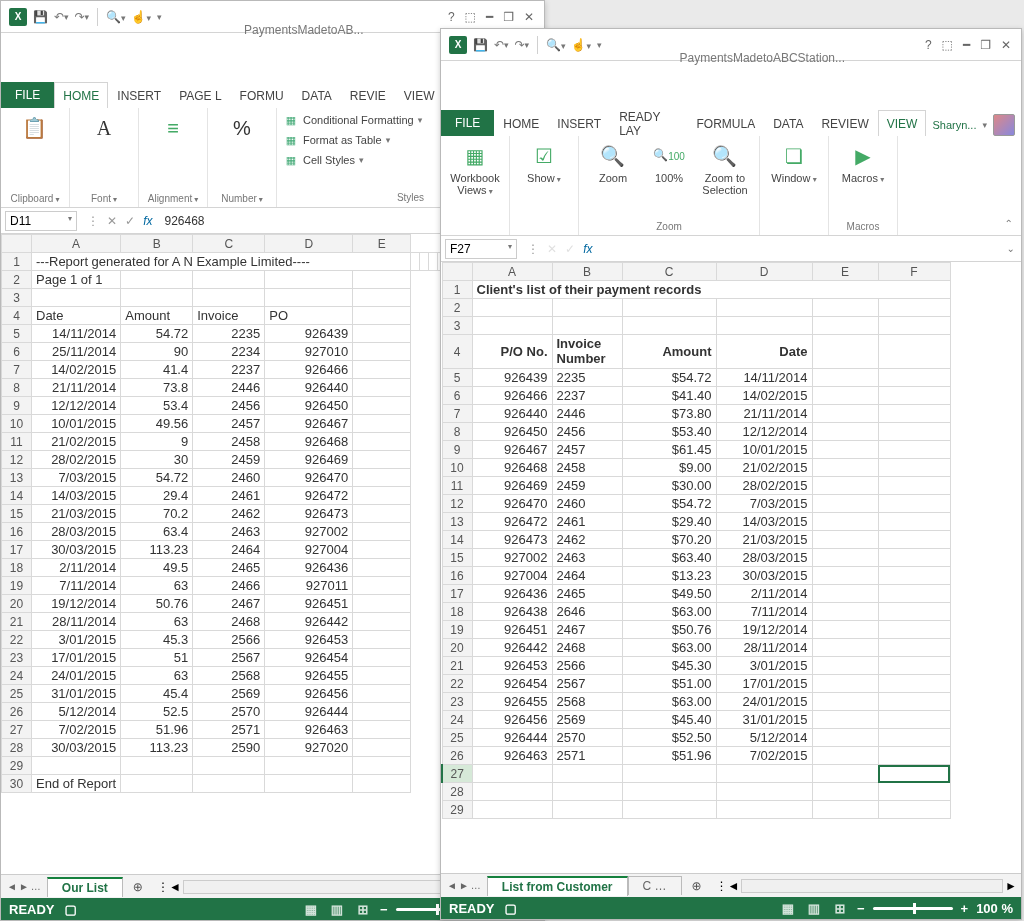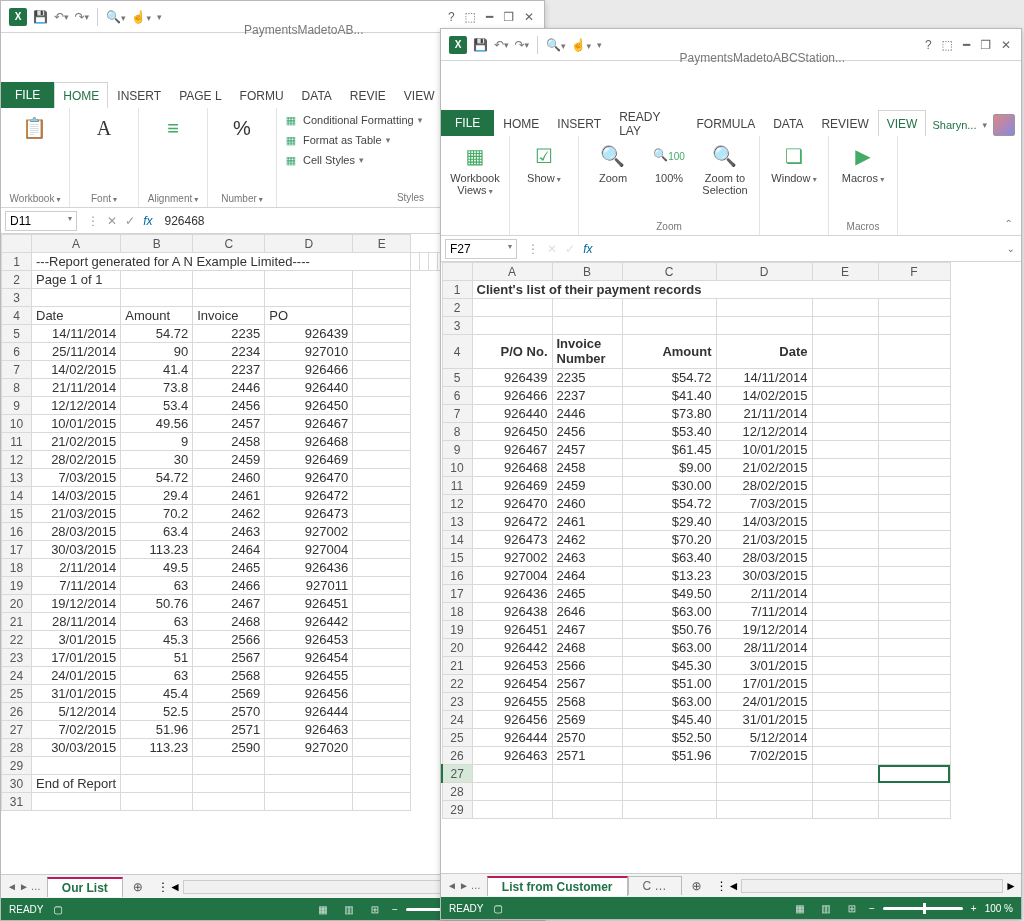--- a/index.html
+++ b/index.html
@@ -43,26 +43,26 @@
   table.grid th,table.grid td{border:1px solid #d9d9d9; padding:1px 4px; height:18px; white-space:nowrap;}
   table.grid thead th{background:#f3f3f3; font-weight:normal; text-align:center; color:#555; font-size:12px;}
   table.grid .rh{background:#f3f3f3;text-align:center;color:#555;font-size:12px;width:30px;}
   table.grid .corner{background:#f3f3f3;width:30px;}
   .cell-r{text-align:right;}
   .cell-l{text-align:left;}
   .w2 .rh.sel{background:#d6e9d8;border-left:2px solid #217346;}
   .cell-sel{outline:2px solid #217346; outline-offset:-2px;}
   .sheet-tabs{display:flex;align-items:center;height:24px;border-top:1px solid #ccc;background:#f3f3f3;font-size:12px;}
   .sheet-tabs .nav{display:flex;gap:2px;padding:0 6px;color:#666;font-size:10px;}
-  .sheet-tab{padding:2px 14px;border:1px solid #bbb;border-bottom:none;background:#fff;color:#217346;font-weight:bold;border-top:2px solid #be185d;}
+  .sheet-tab{padding:2px 14px;border:1px solid #bbb;border-bottom:none;background:#fff;color:#217346;font-weight:bold;border-top:2px solid #15803d;}
   .sheet-tab.grey{color:#666;font-weight:normal;border-top:1px solid #bbb;background:#f3f3f3;}
   .sheet-tabs .add{padding:0 10px;color:#555;}
   .hscroll{flex:1;display:flex;align-items:center;justify-content:flex-end;padding:0 4px;}
   .hscroll .track{flex:1;height:14px;background:#f0f0f0;border:1px solid #ccc;margin:0 2px;position:relative;}
-  .status{display:flex;align-items:center;height:22px;background:#217346;color:#fff;font-size:10px;padding:0 8px;gap:10px;}
+  .status{display:flex;align-items:center;height:22px;background:#217346;color:#fff;font-size:13px;padding:0 8px;gap:10px;font-weight:bold;}
   .status .right{margin-left:auto;display:flex;align-items:center;gap:8px;}
   .status .vbtn{width:18px;height:14px;display:inline-flex;align-items:center;justify-content:center;opacity:.8;}
   .zoom-slider{width:80px;height:3px;background:#fff;position:relative;border-radius:2px;}
   .zoom-slider .thumb{position:absolute;left:50%;top:-4px;width:3px;height:11px;background:#fff;}
   .bold{font-weight:bold;}
   .colA{width:88px;} .colB{width:72px;} .colC{width:72px;} .colD{width:88px;} .colE{width:58px;}
   .w2 .colA{width:80px;} .w2 .colB{width:70px;} .w2 .colC{width:94px;} .w2 .colD{width:96px;} .w2 .colE{width:66px;} .w2 .colF{width:72px;}
   .drop::after{content:"▾";font-size:8px;color:#777;margin-left:2px;}
   .tiny{font-size:9px;color:#777;}
 </style>
@@ -100,21 +100,21 @@
     <div class="rib-tab">REVIE</div>
     <div class="rib-tab">VIEW</div>
   </div>
   <div class="ribbon">
     <div class="group">
       <div class="btns">
           <div class="big-btn">
             <div class="ico">📋</div>
           </div>
         </div>
-      <div class="lbl drop">Workbook</div>
+      <div class="lbl drop">Clipboard</div>
     </div>
     <div class="group">
       <div class="btns">
           <div class="big-btn">
             <div class="ico" style="font-family:serif;color:#333;">A</div>
           </div>
         </div>
       <div class="lbl drop">Font</div>
     </div>
     <div class="group">
@@ -408,28 +408,20 @@
             <td class="rh">29</td>
             <td class=""></td>
             <td class=""></td>
             <td class=""></td>
             <td class=""></td>
             <td class=""></td>
           </tr>
           <tr>
             <td class="rh">30</td>
             <td class="cell-l">End of Report</td>
-            <td class=""></td>
-            <td class=""></td>
-            <td class=""></td>
-            <td class=""></td>
-          </tr>
-          <tr>
-            <td class="rh">31</td>
-            <td class=""></td>
             <td class=""></td>
             <td class=""></td>
             <td class=""></td>
             <td class=""></td>
           </tr>
         </tbody>
       </table>
   </div>
   <div class="sheet-tabs">
     <div class="nav">

